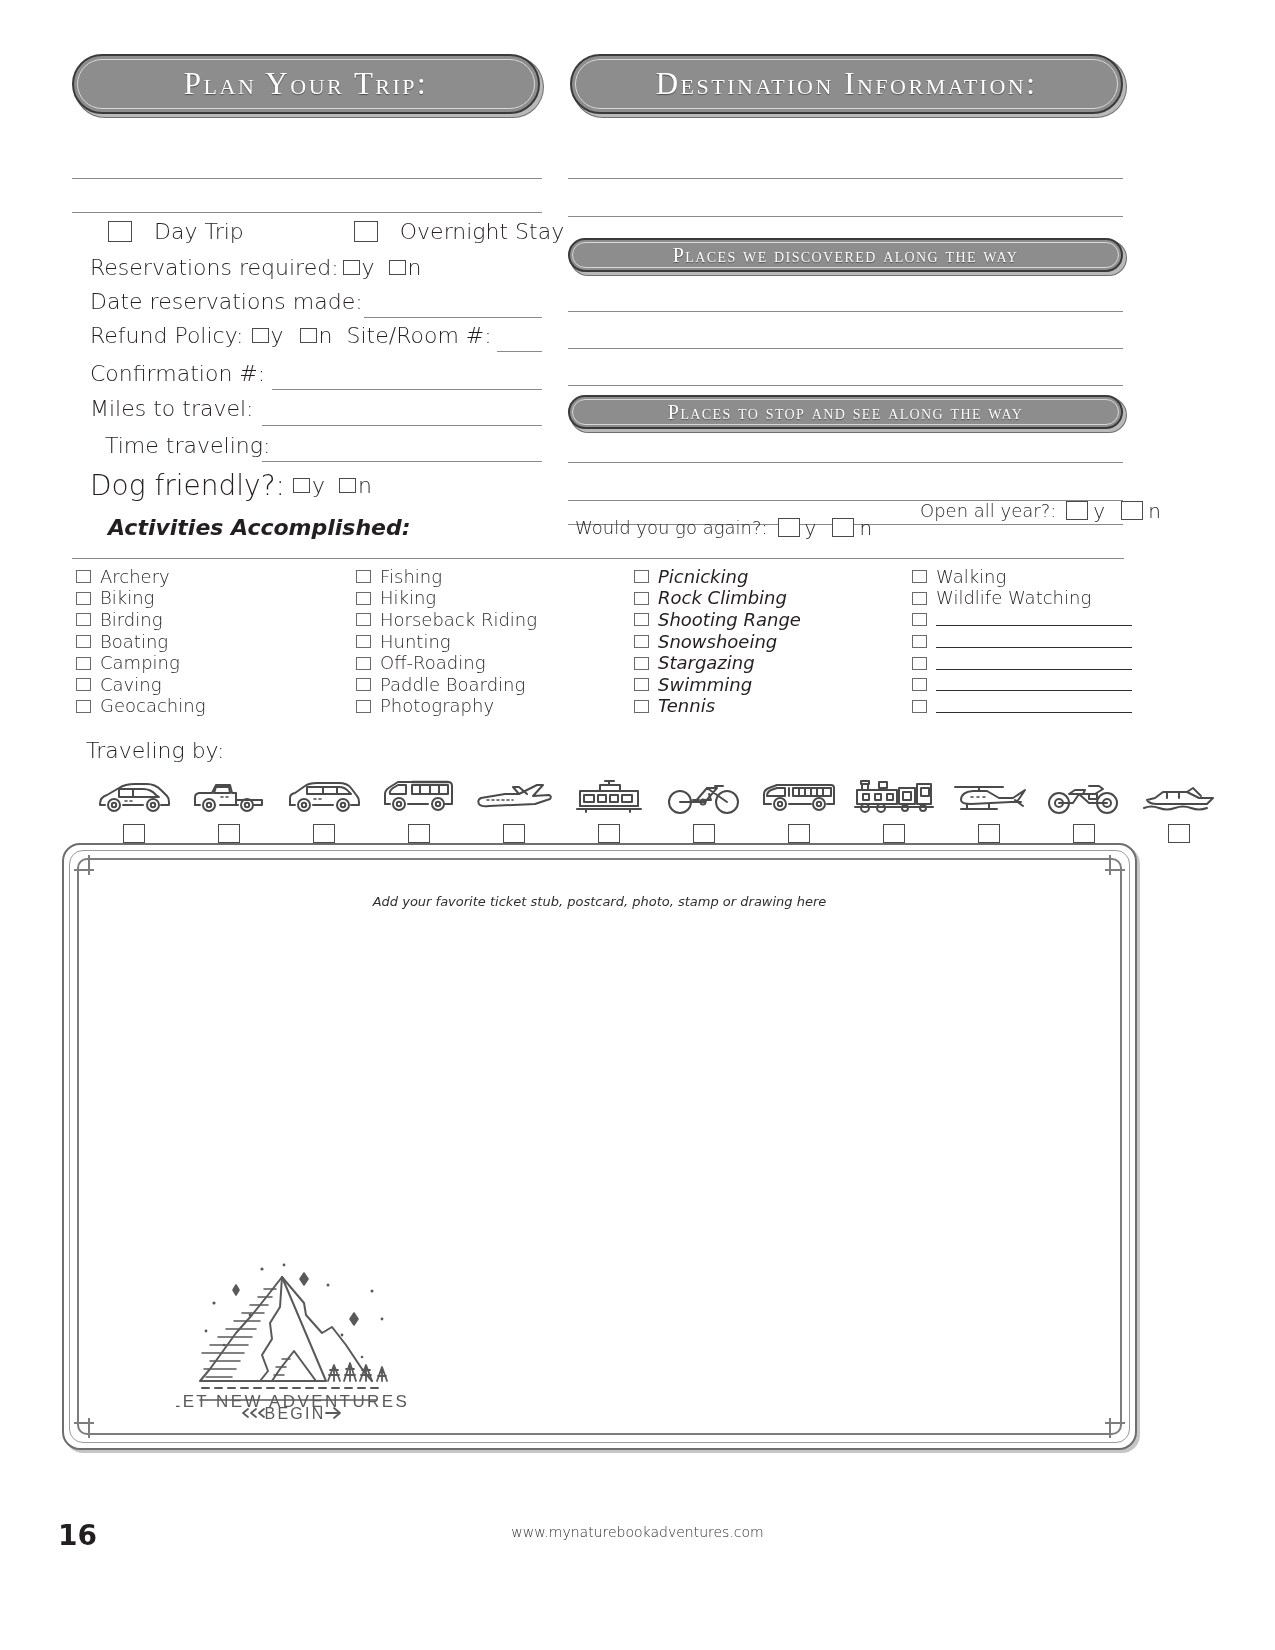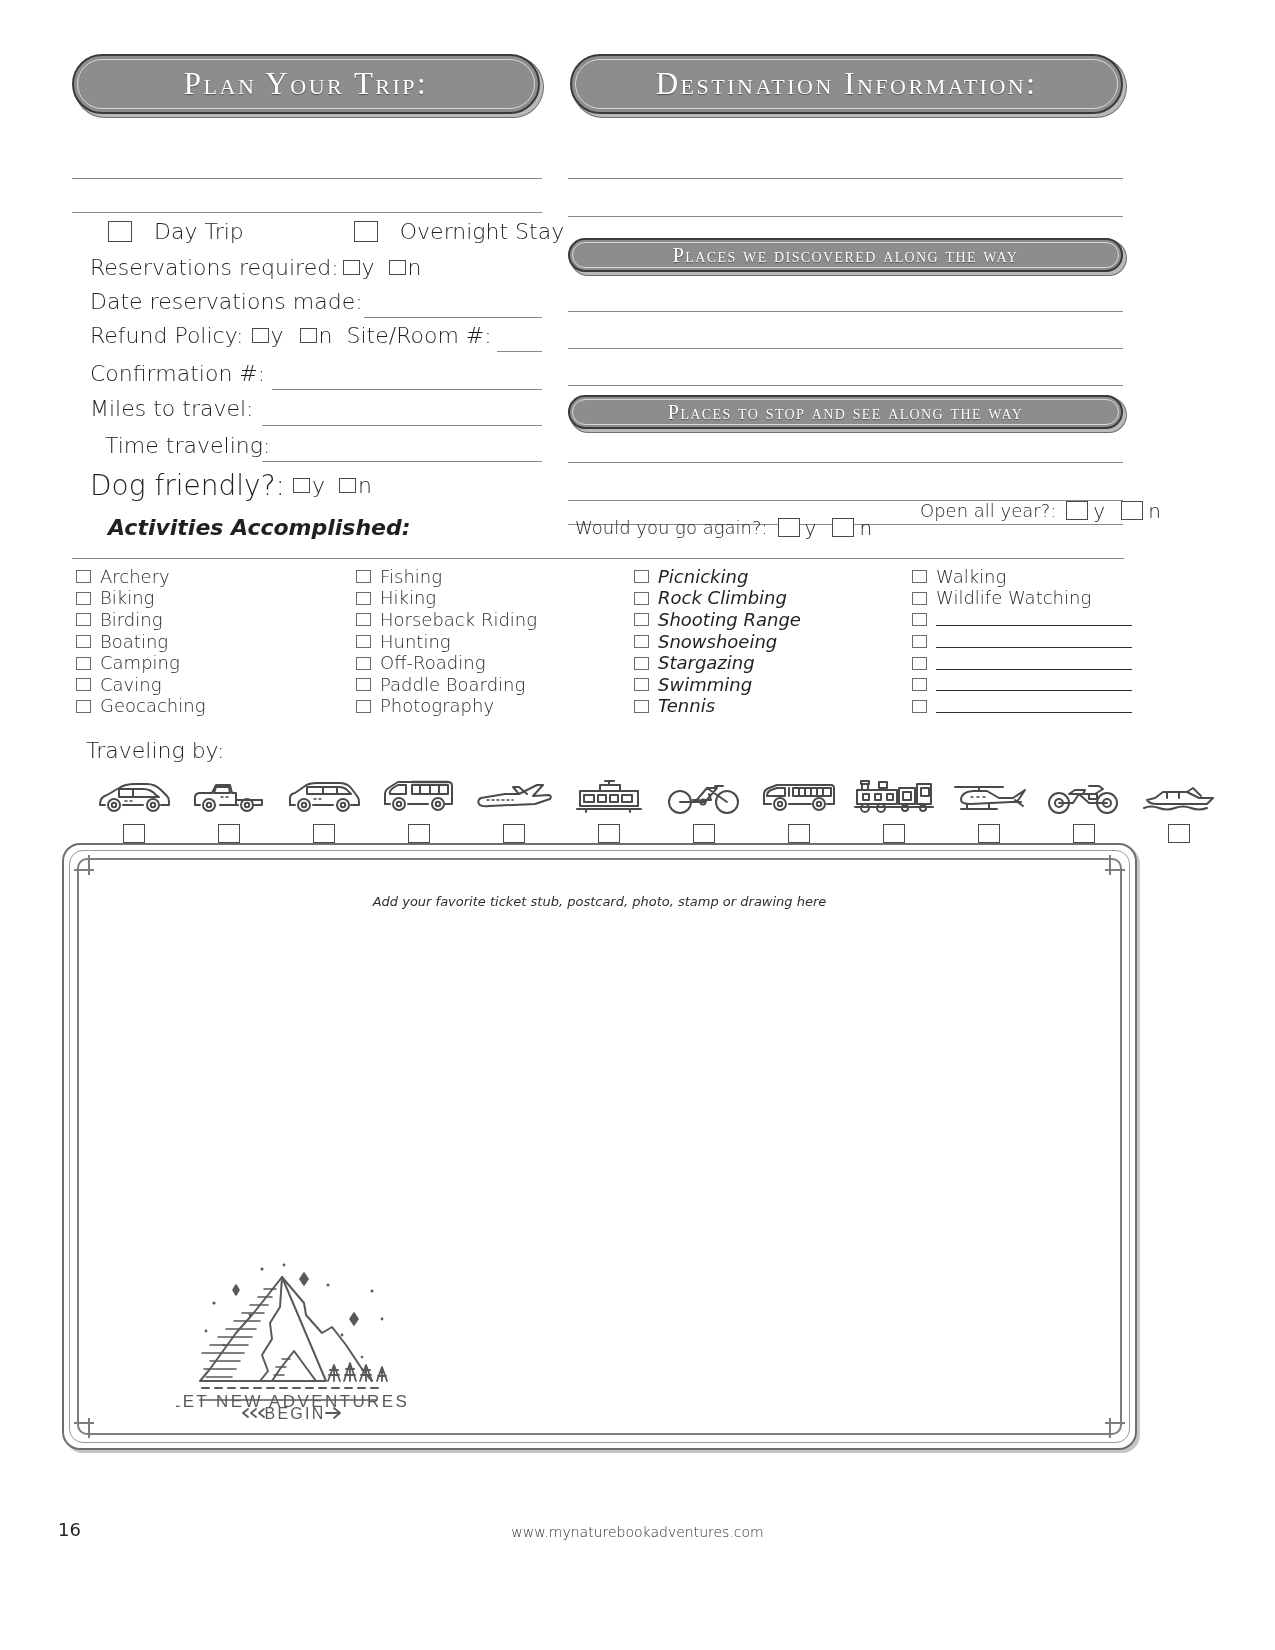--- a/index.html
+++ b/index.html
@@ -119,22 +119,22 @@
     font-family:"DejaVu Sans", sans-serif;
     font-style:italic; font-weight:300;
     font-size:13px; color:#2e2e2e;margin-top:27px;
   }
 
   #logo { position:absolute; left:112px; bottom:22px; width:230px; }
 
   
   #pagenum {
     position:absolute; left:58px; top:1519px;
-    font-family:"DejaVu Sans", sans-serif; font-weight:400;
-    font-size:18px; color:#231f20;
+    font-family:"DejaVu Sans", sans-serif; font-weight:700;
+    font-size:28px; color:#231f20;
   }
   #siteurl {
     position:absolute; left:0; right:0; top:1524px; text-align:center;
     font-family:"DejaVu Sans", sans-serif; font-weight:300;
     font-size:14px; color:#2e2e2e;
   }
 </style>
 </head>
 <body>
 

